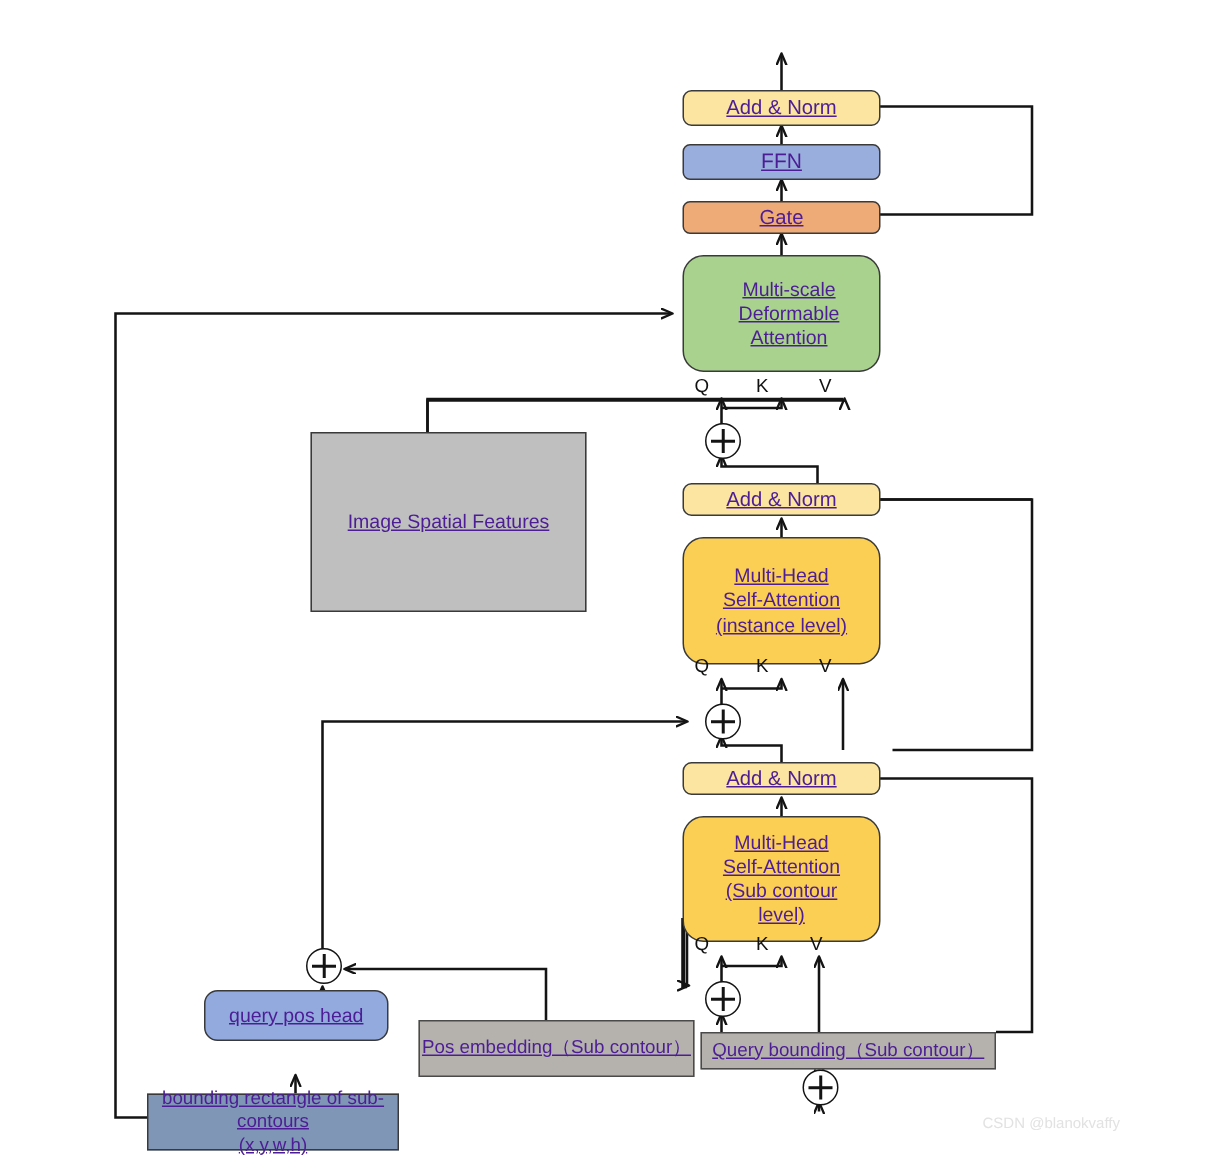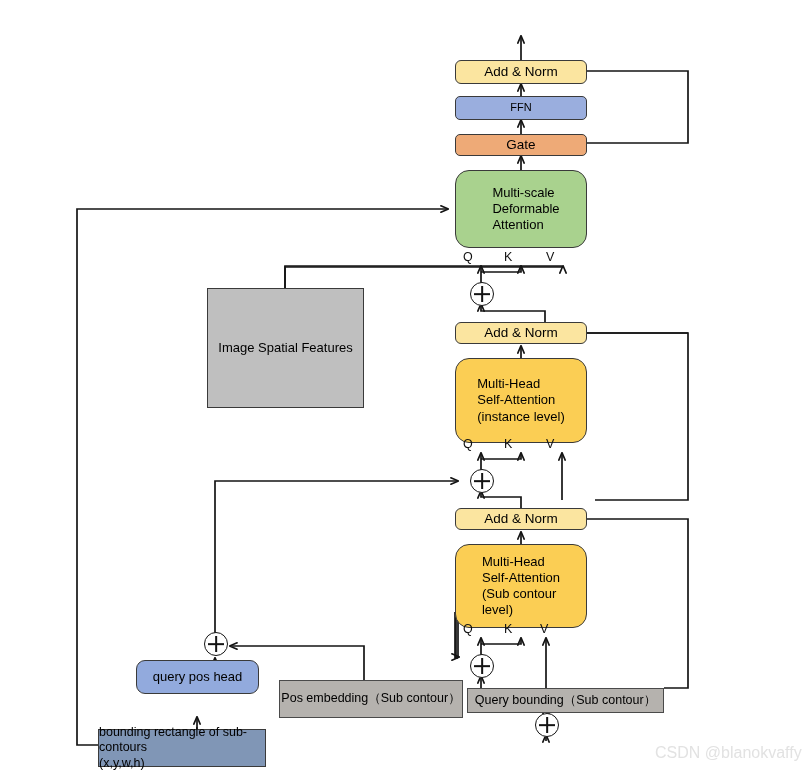--- a/index.html
+++ b/index.html
@@ -21,37 +21,38 @@
     width: 804px;
     height: 771px;
     pointer-events: none;
   }
   .node {
     position: absolute;
     box-sizing: border-box;
     display: flex;
     align-items: center;
     justify-content: center;
-    text-align: left;
-    color: #000000;
+    text-align: center;
+    color: #4c1d95;
     line-height: 1.25;
     white-space: pre-line;
     z-index: 3;
+    text-decoration: underline;
   }
   .b-addnorm {
     background: #fbe5a0;
     border: 1.6px solid #3a3a3a;
     border-radius: 6px;
     font-size: 13.5px;
   }
   .b-ffn {
     background: #9aaede;
     border: 1.6px solid #3a3a3a;
     border-radius: 5px;
-    font-size: 11px;
+    font-size: 14px;
   }
   .b-gate {
     background: #eeaa77;
     border: 1.6px solid #3a3a3a;
     border-radius: 5px;
     font-size: 13.5px;
   }
   .b-green {
     background: #a9d28e;
     border: 1.8px solid #3a3a3a;
@@ -116,21 +117,21 @@
     width: 1.7px; height: calc(100% - 6px);
     transform: translateX(-50%);
   }
   .plus::after {
     top: 50%; left: 3px;
     height: 1.7px; width: calc(100% - 6px);
     transform: translateY(-50%);
   }
   .watermark {
     position: absolute;
-    font-size: 16px;
+    font-size: 10px;
     color: #e2e2e2;
     z-index: 5;
     white-space: pre;
   }
 </style>
 </head>
 <body>
 
 <div id="canvas">
 
@@ -235,21 +236,21 @@
 level)</div>
 
   <span class="qkv" style="left:463px; top:622px;">Q</span>
   <span class="qkv" style="left:504px; top:622px;">K</span>
   <span class="qkv" style="left:540px; top:622px;">V</span>
 
   <div class="plus" style="left:470px; top:654px;"></div>
 
   <div class="plus" style="left:204px; top:632px;"></div>
 
-  <div class="node b-gray" style="left:207px; top:288px; width:157px; height:120px;">Image Spatial Features</div>
+  <div class="node b-gray" style="left:207px; top:288px; width:184px; height:120px;">Image Spatial Features</div>
 
   <div class="node b-qph" style="left:136px; top:660px; width:123px; height:34px;">query pos head</div>
 
   <div class="node b-brect" style="left:98px; top:729px; width:168px; height:38px; font-size:12.5px;">bounding rectangle of sub-contours
 (x,y,w,h)</div>
 
   <div class="node b-graysm" style="left:279px; top:680px; width:184px; height:38px; font-size:12.5px;">Pos embedding（Sub contour）</div>
 
   <div class="node b-graysm" style="left:467px; top:688px; width:197px; height:25px; font-size:12.5px;">Query bounding（Sub contour）</div>
 

